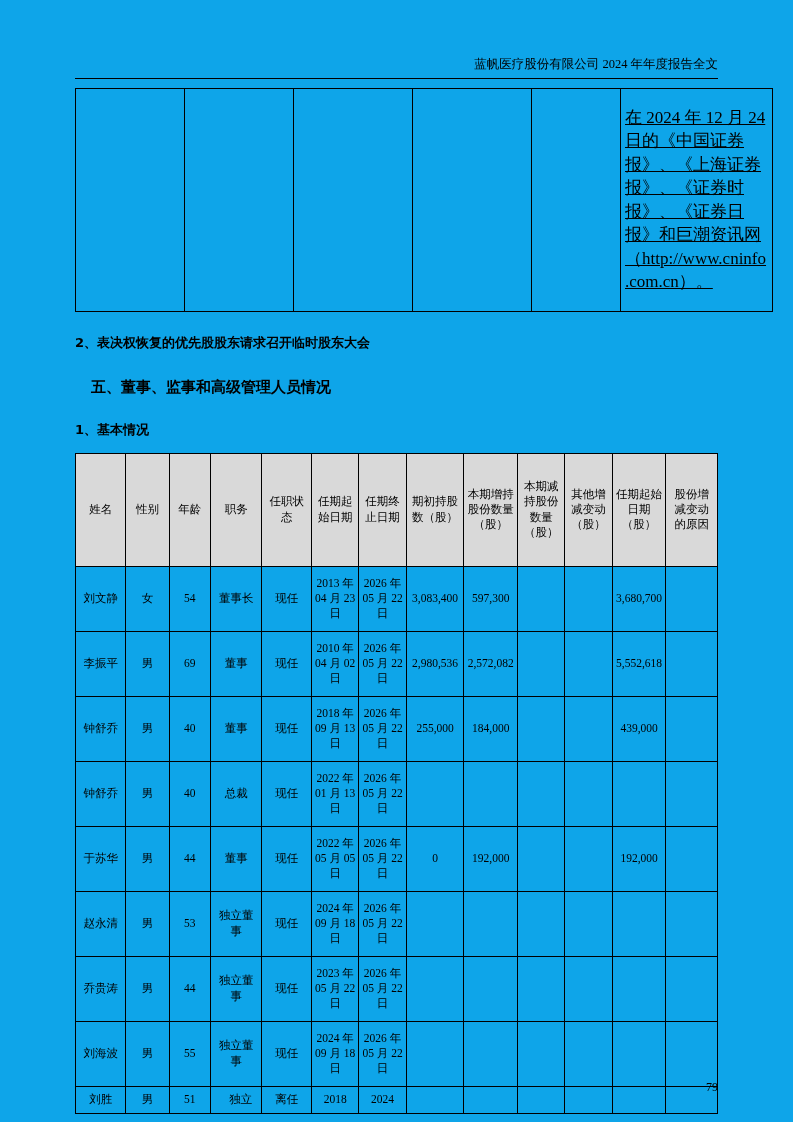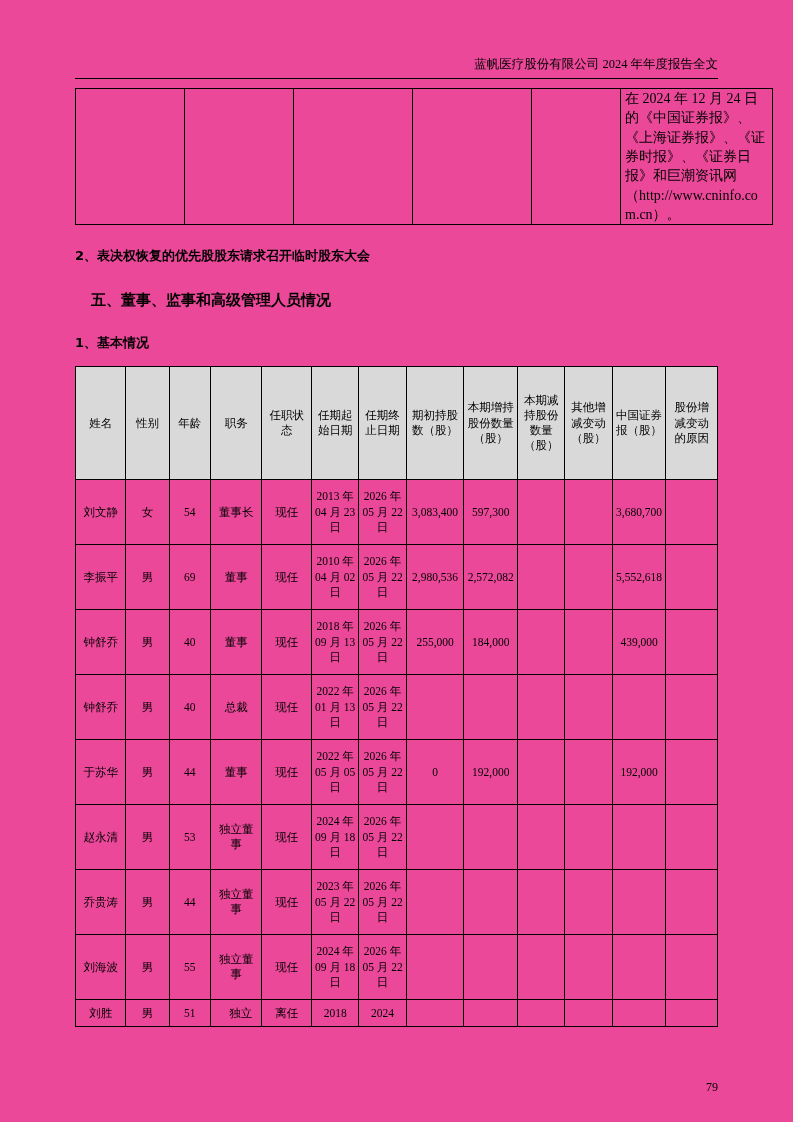--- a/index.html
+++ b/index.html
@@ -9,21 +9,21 @@
   }
   body {
     font-family: "Liberation Serif", "DejaVu Serif", serif;
     color: #000;
   }
   .page {
     position: relative;
     width: 793px;
     height: 1122px;
     margin: 0 auto;
-    background: #ec4899;
+    background: #0ea5e9;
     box-sizing: border-box;
     overflow: hidden;
   }
   .header {
     position: absolute;
     top: 56px;
     left: 75px;
     right: 75px;
     text-align: right;
     font-size: 12.5px;
@@ -45,24 +45,25 @@
     width: 643px;
   }
   table.doc {
     border-collapse: collapse;
     width: 643px;
     table-layout: fixed;
   }
   table.doc td {
     border: 1px solid #000;
     vertical-align: top;
-    padding: 0 4px;
-    font-size: 14px;
+    padding: 17px 4px;
+    font-size: 17px;
     line-height: 1.38;
     word-wrap: break-word;
+    text-decoration: underline;
   }
   .top-table td {
     height: 110px;
   }
   .top-note {
     font-size: 12.5px;
     line-height: 1.42;
   }
   .sec-head {
     font-family: "DejaVu Sans", "Liberation Sans", sans-serif;
@@ -176,21 +177,21 @@
           <th>性别</th>
           <th>年龄</th>
           <th>职务</th>
           <th>任职状态</th>
           <th>任期起始日期</th>
           <th>任期终止日期</th>
           <th>期初持股数（股）</th>
           <th>本期增持股份数量（股）</th>
           <th>本期减持股份数量（股）</th>
           <th>其他增减变动（股）</th>
-          <th>中国证券报（股）</th>
+          <th>任期起始日期（股）</th>
           <th>股份增减变动的原因</th>
         </tr>
       </thead>
       <tbody>
         <tr>
           <td>刘文静</td>
           <td>女</td>
           <td class="num">54</td>
           <td>董事长</td>
           <td>现任</td>

